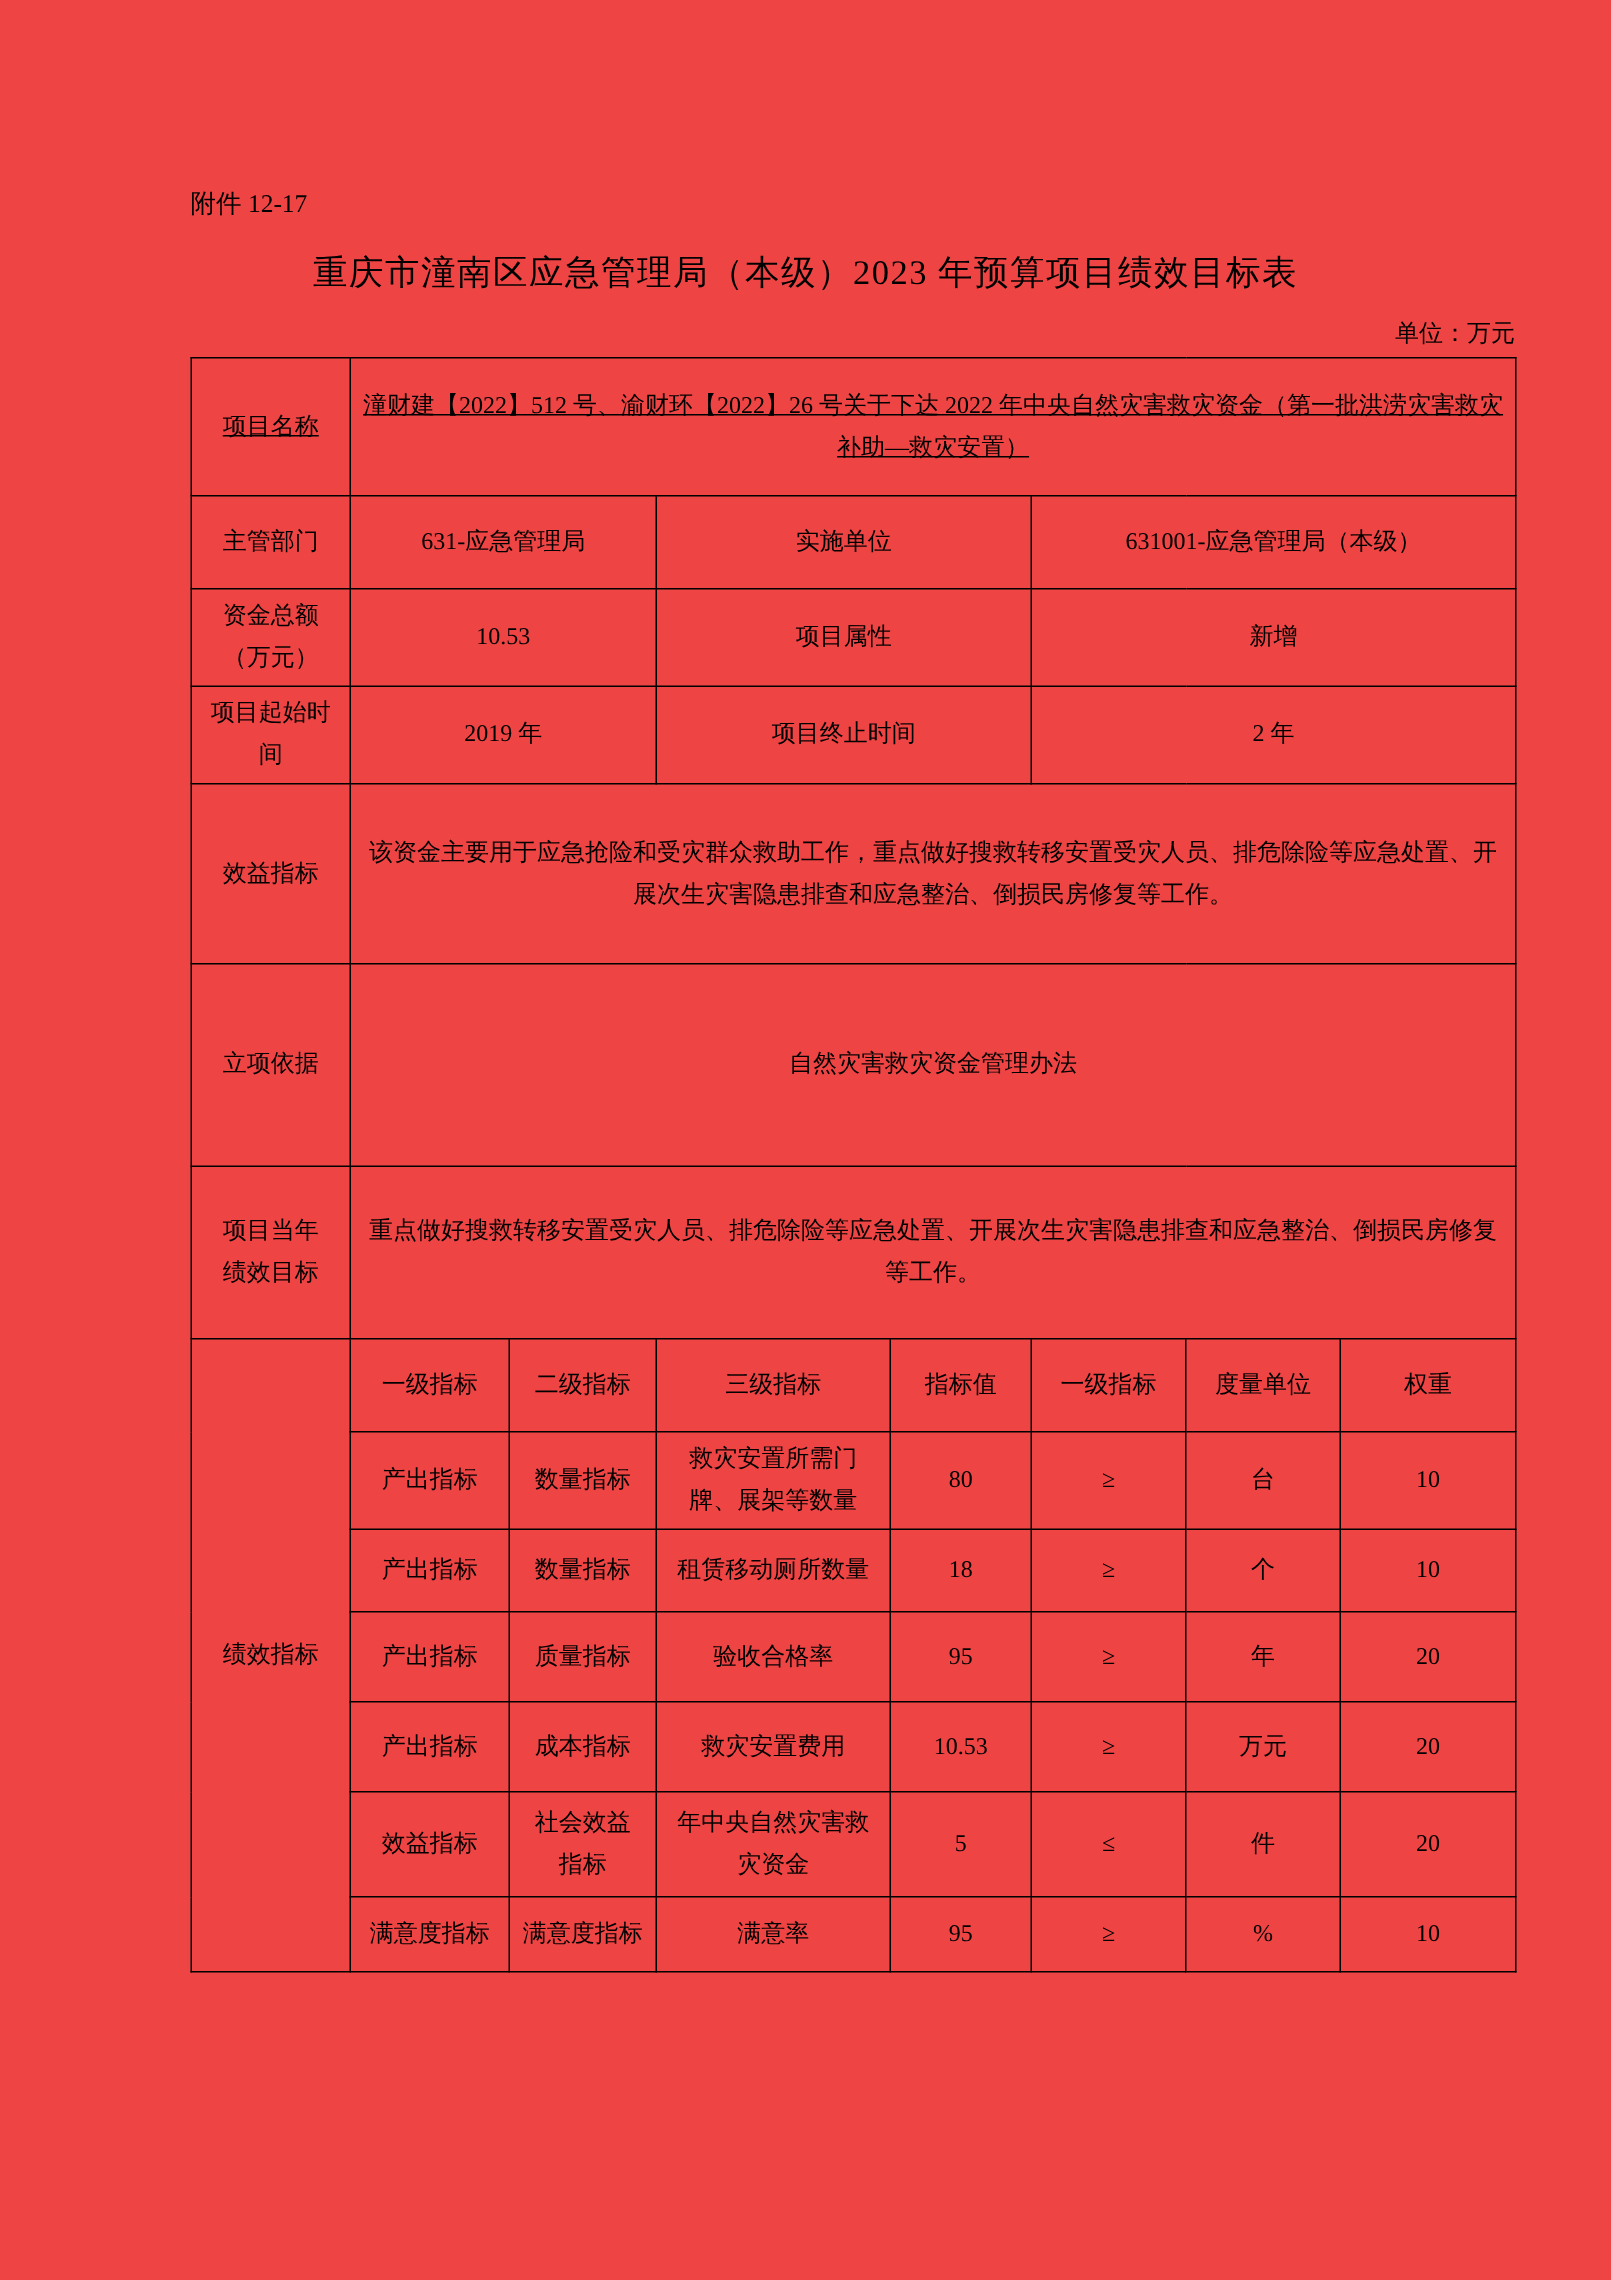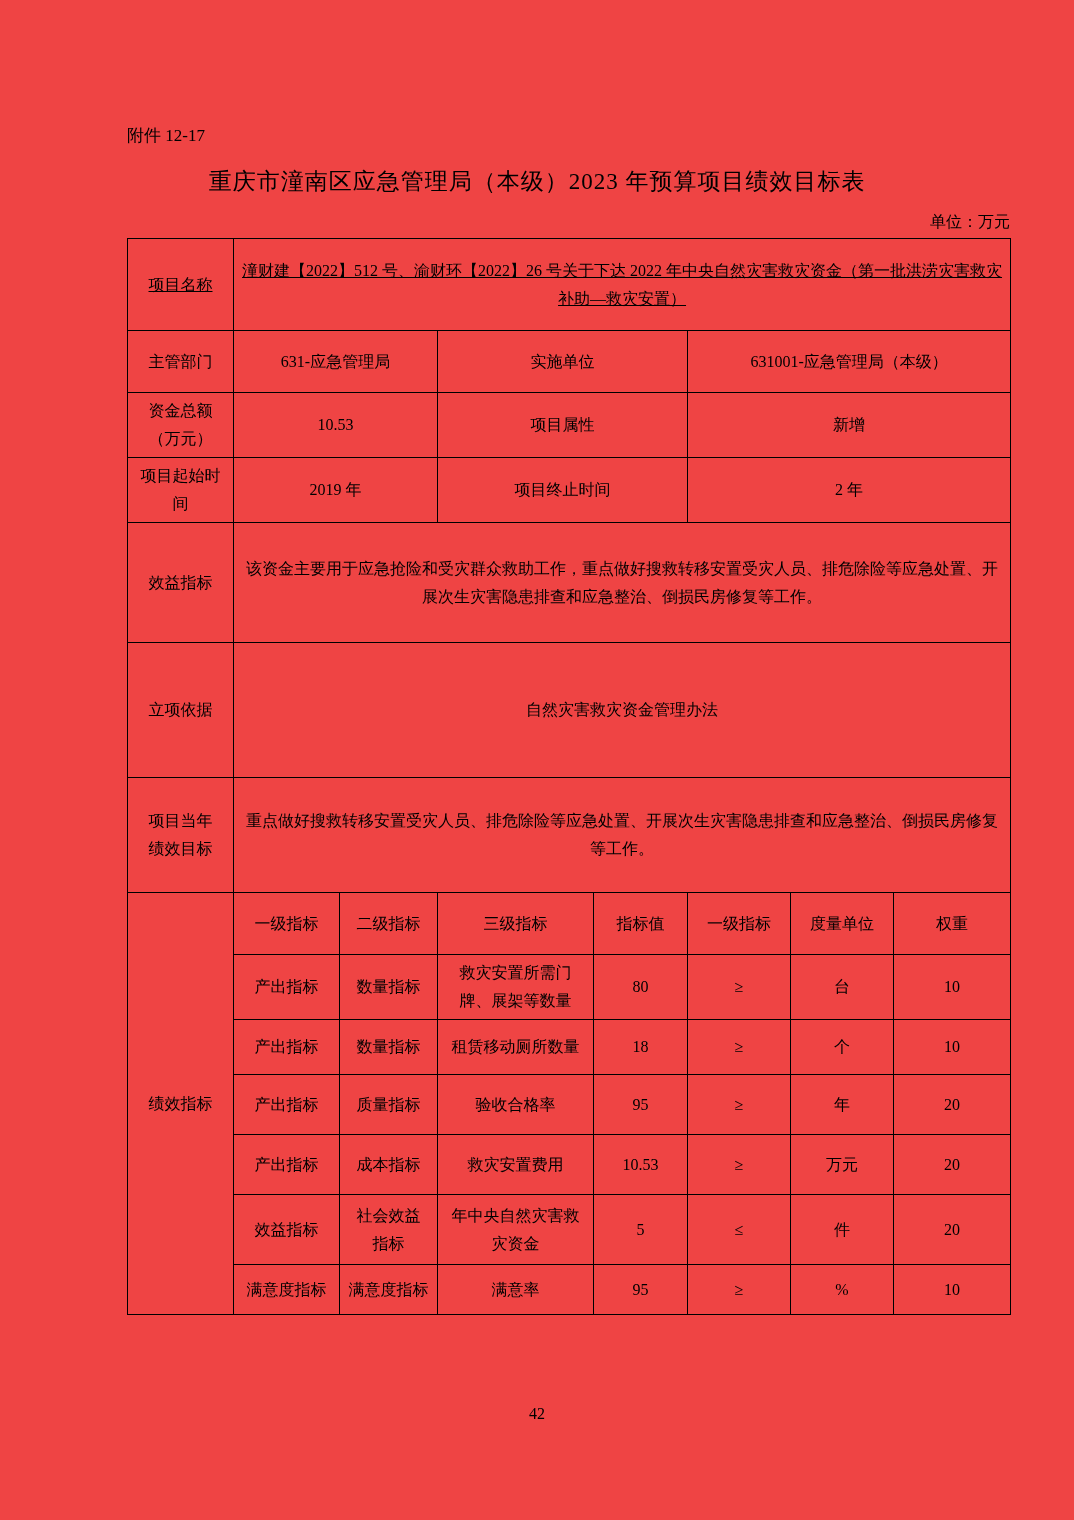--- a/index.html
+++ b/index.html
@@ -214,15 +214,14 @@
         <td class="left">满意率</td>
         <td>95</td>
         <td>≥</td>
         <td>%</td>
         <td>10</td>
       </tr>
 
     </tbody>
   </table>
 
-  <div class="page-number">42</div>
 
 </div>
 
 </body></html>

